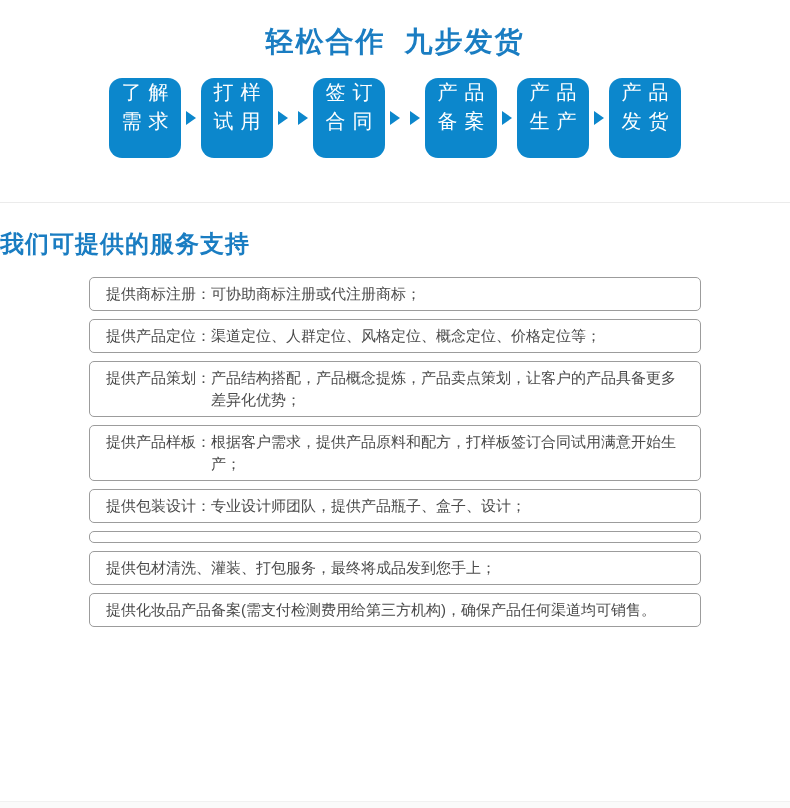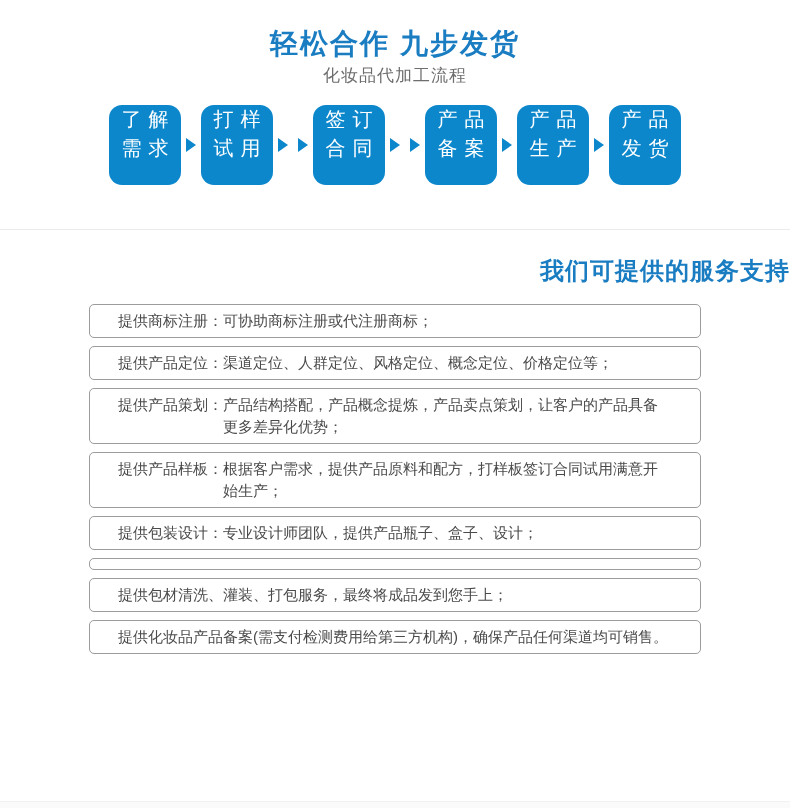--- a/index.html
+++ b/index.html
@@ -5,21 +5,21 @@
   * { margin: 0; padding: 0; box-sizing: border-box; }
   html, body {
     width: 790px; height: 808px;
     background: #ffffff;
     overflow: hidden;
     font-family: "Liberation Sans", "DejaVu Sans", sans-serif;
   }
   .page { position: relative; width: 790px; height: 808px; background: #fff; }
 
   
-  .header { text-align: center; padding-top: 27px; }
+  .header { text-align: center; padding-top: 27px; font-family: Liberation Mono, monospace; }
   .main-title {
     color: #1a7dc2;
     font-size: 28px;
     font-weight: bold;
     line-height: 34px;
     letter-spacing: 2px;
   }
   .sub-title {
     color: #6e6e6e;
     font-size: 17px;
@@ -63,38 +63,38 @@
   
   .divider {
     margin-top: 44px;
     border-top: 1px solid #ebebeb;
     width: 100%;
   }
 
   
   .services-title {
     margin-top: 26px;
-    text-align: right;
+    text-align: left;
     color: #1a7dc2;
     font-size: 24px;
     font-weight: bold;
     line-height: 30px;
     letter-spacing: 1px;
   }
   .services-list {
     margin: 18px auto 0;
     width: 612px;
     display: flex;
     flex-direction: column;
     gap: 8px;
   }
   .service-item {
     border: 1px solid #9c9c9c;
     border-radius: 5px;
-    padding: 5px 28px;
+    padding: 5px 16px;
     display: flex;
     align-items: flex-start;
     color: #4a4a4a;
     font-size: 15px;
     line-height: 22px;
     background: #fff;
   }
   .svc-label { white-space: nowrap; flex: none; }
   .svc-text { flex: 1; }
 
@@ -107,21 +107,20 @@
     border-top: 1px solid #f1f1f1;
   }
 </style>
 </head>
 <body>
 
 <div class="page">
 
   <div class="header">
     <div class="main-title">轻松合作 九步发货</div>
-    <div class="sub-title">化妆品代加工流程</div>
   </div>
 
   <div class="flow">
     <div class="step">
       <div class="step-line">了解</div>
       <div class="step-line">需求</div>
     </div>
     <div class="flow-arrow"></div>
     <div class="step">
       <div class="step-line">打样</div>

